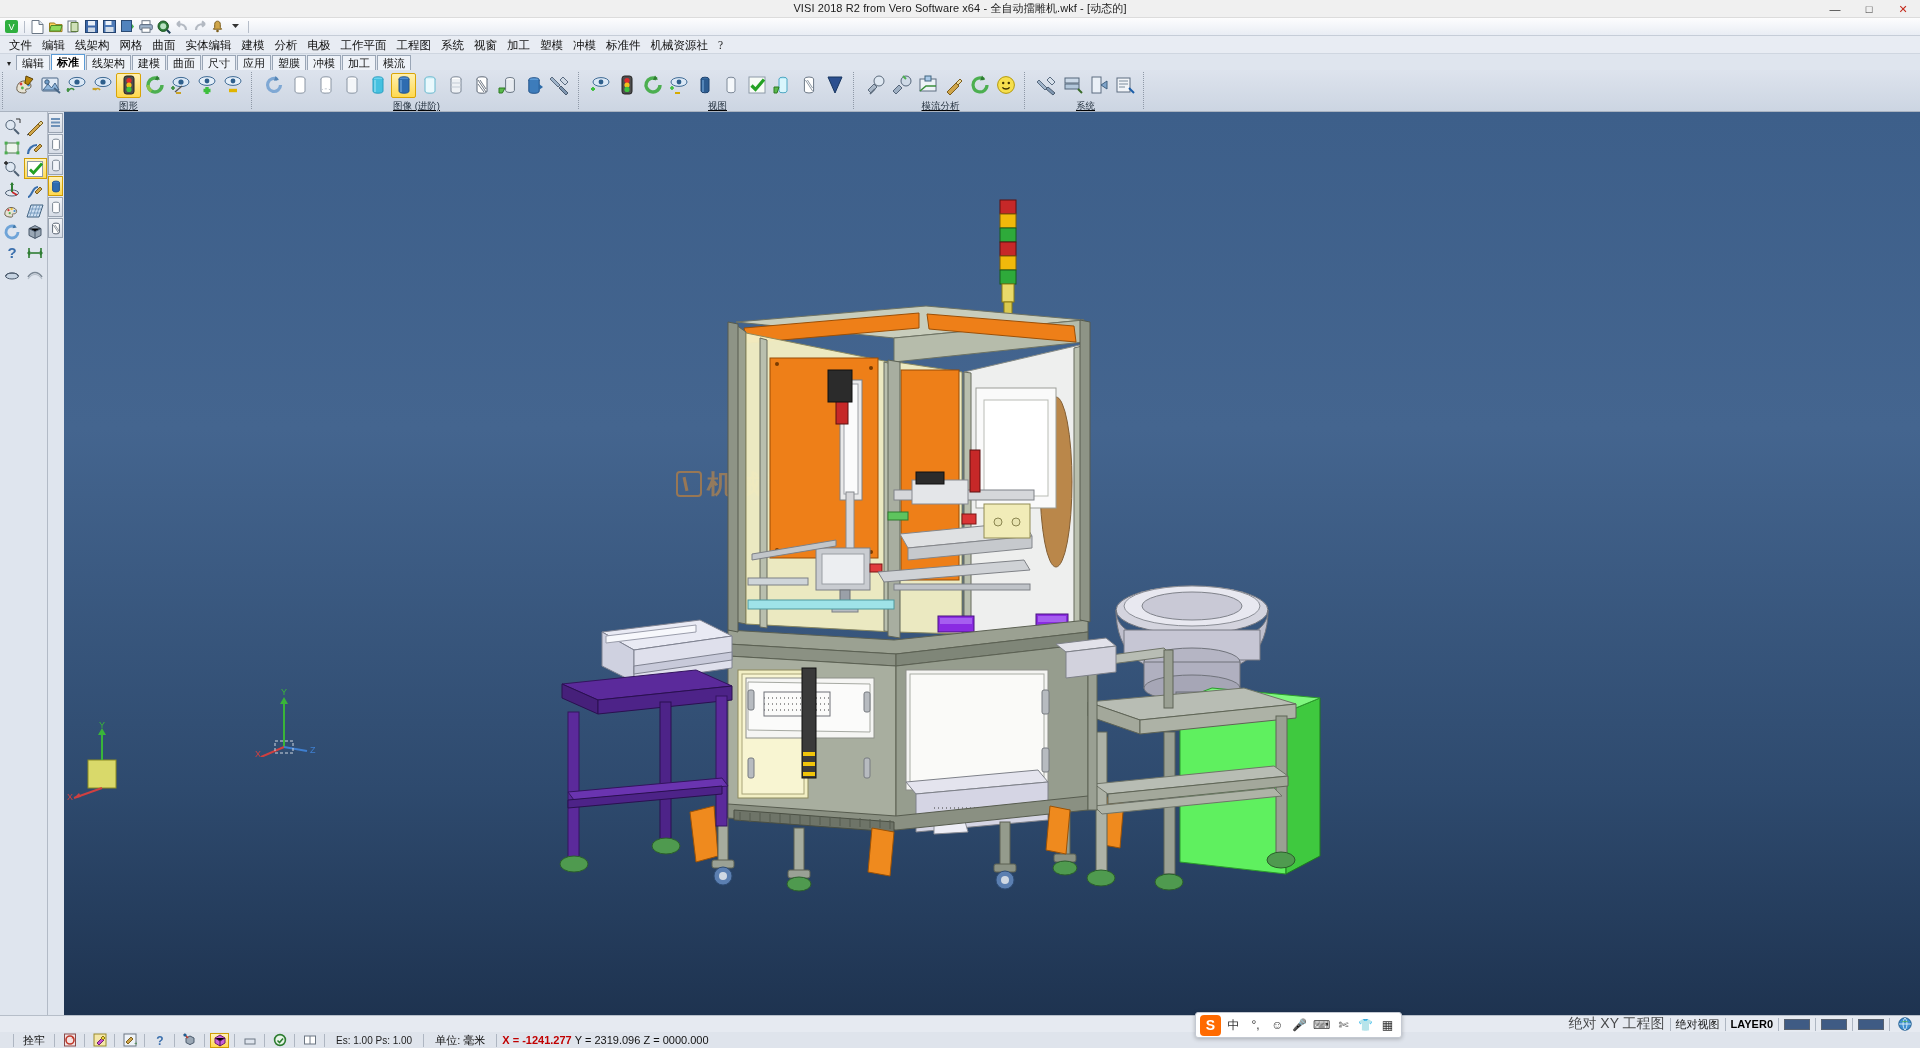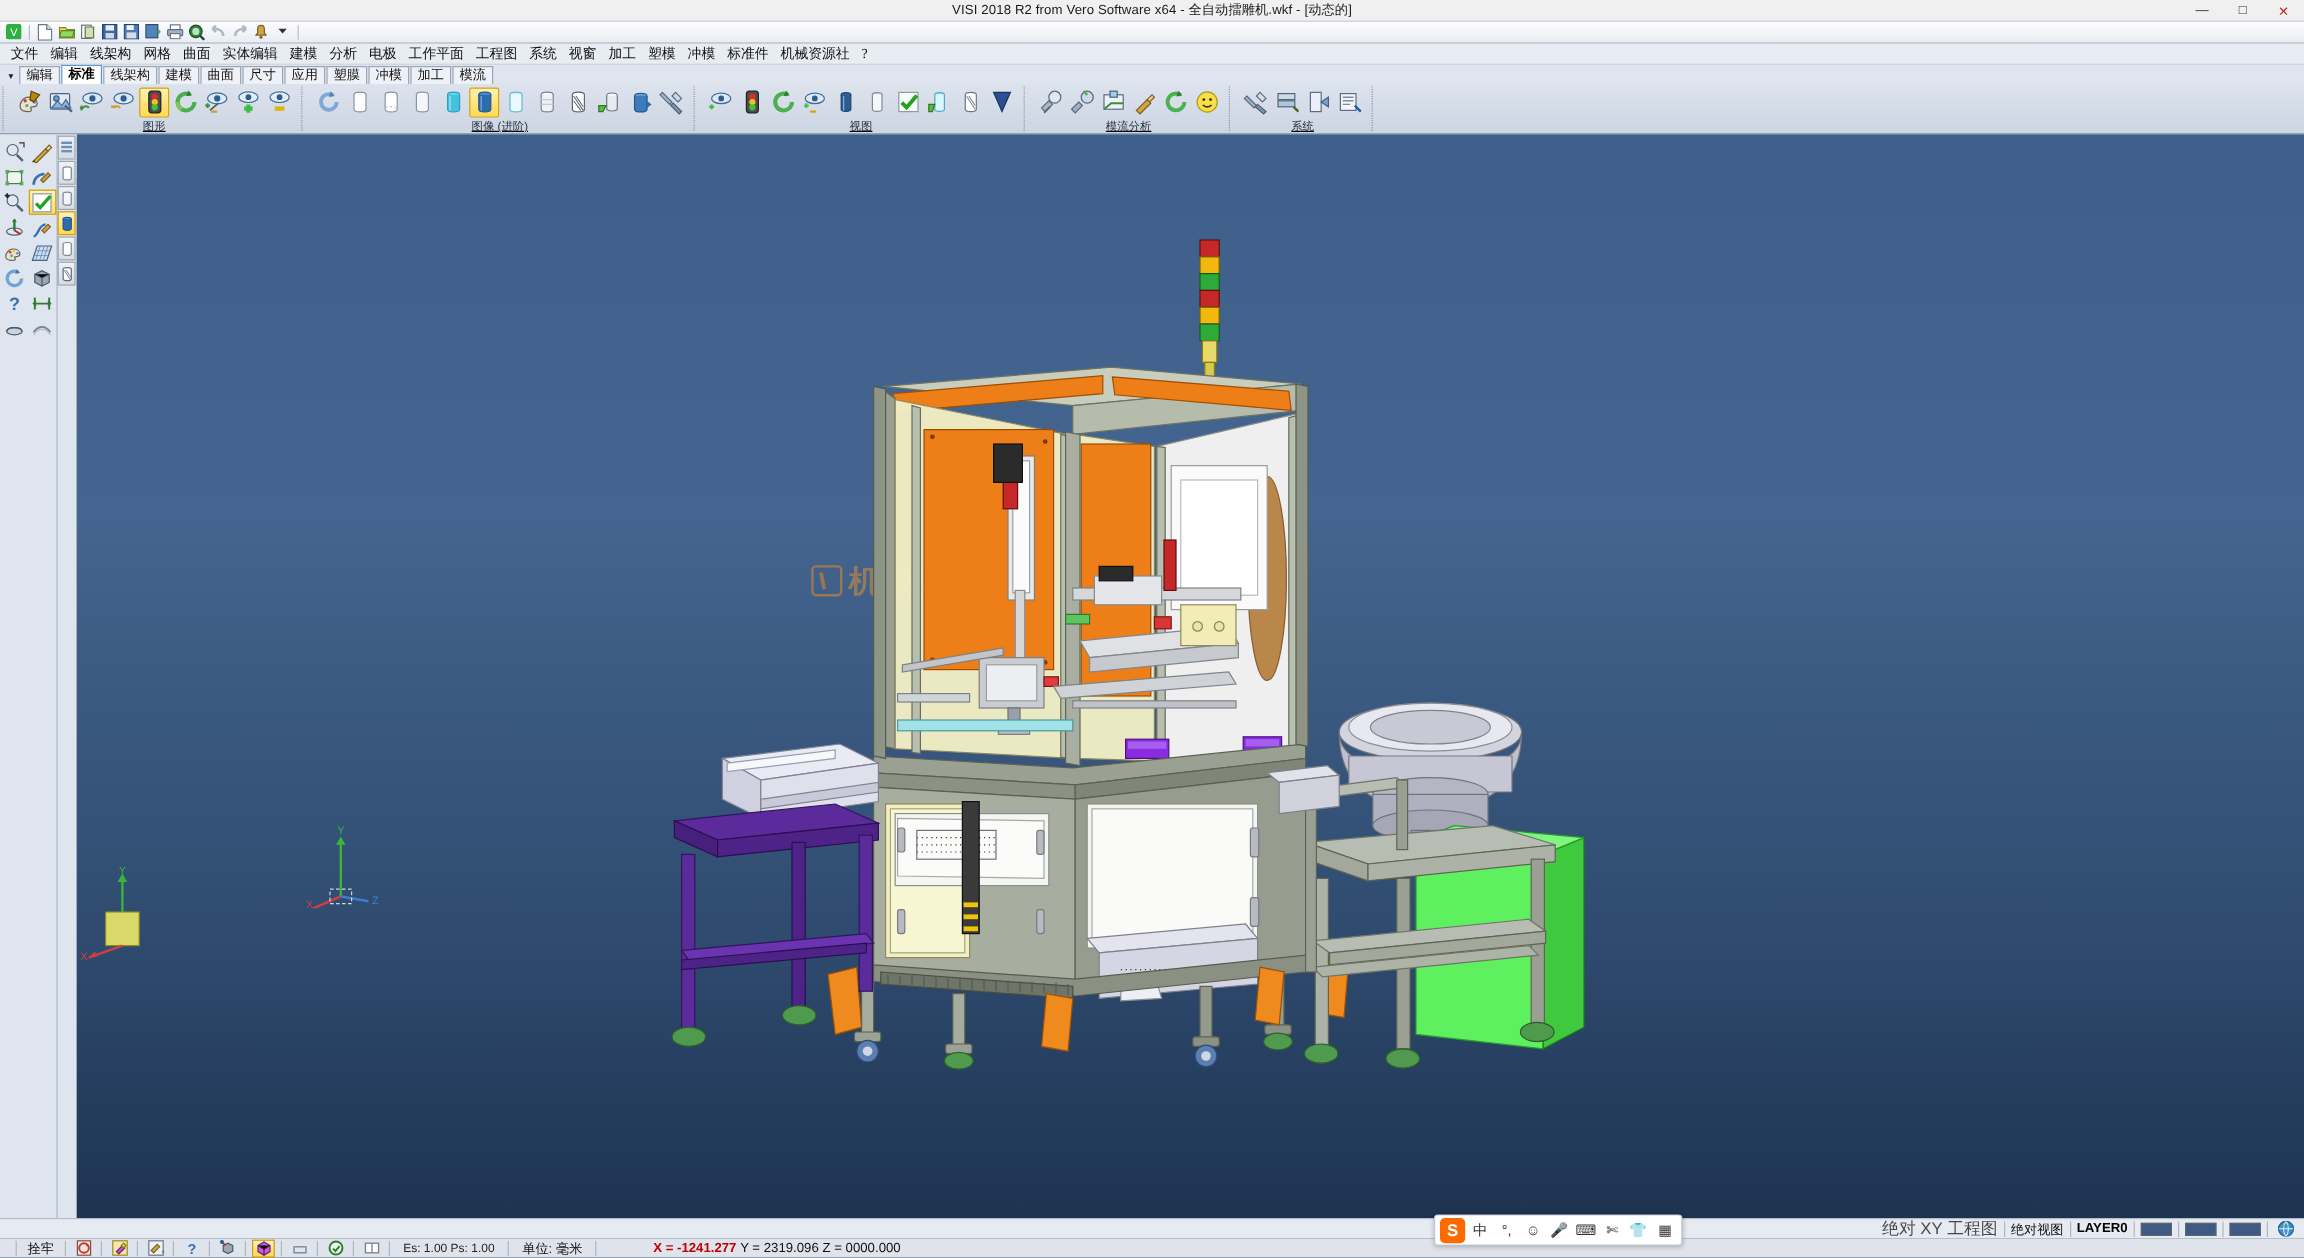--- a/index.html
+++ b/index.html
@@ -102,21 +102,21 @@
   #botwrap { position:absolute; left:0; right:0; bottom:0; height:33px; }
   #statusbar { position:absolute; left:0; right:0; top:0; height:17px;
      background:#e6eaf1; border-top:1px solid #b6bec9; display:flex;
      align-items:center; font-size:11px; color:#111; }
   #statusbar2 { position:absolute; left:0; right:0; top:17px; height:16px;
      background:#dfe4ec; display:flex; align-items:center; font-size:11px;text-align:right; }
   .sbsep { width:1px; height:13px; background:#aeb6c2; margin:0 5px; }
   .sbi { width:19px; height:15px; display:flex; align-items:center; justify-content:center;
      border:1px solid transparent; }
   .sbi.sel { background:linear-gradient(#fff2b8,#ffd94f); border-color:#cf9d06; }
-  #coords { color:#c00000; font-weight:bold; font-size:11px; white-space:nowrap;margin-left:42px; }
+  #coords { color:#c00000; font-weight:bold; font-size:11px; white-space:nowrap; }
   #coords .wht { color:#111; font-weight:normal; }
   .layerbox { font-weight:bold; font-size:11px; color:#000; }
   .colchip { width:26px; height:11px; border:1px solid #5a6472; display:inline-block; }
 
   
   #ime { position:absolute; left:1195px; bottom:10px; height:26px;
      background:#ffffff; border:1px solid #c4c9d2; border-radius:3px;
      display:flex; align-items:center; padding:0 4px; gap:3px;
      box-shadow:0 1px 4px rgba(0,0,0,.25); z-index:40; }
   #ime .ii { width:19px; height:19px; display:flex; align-items:center;

